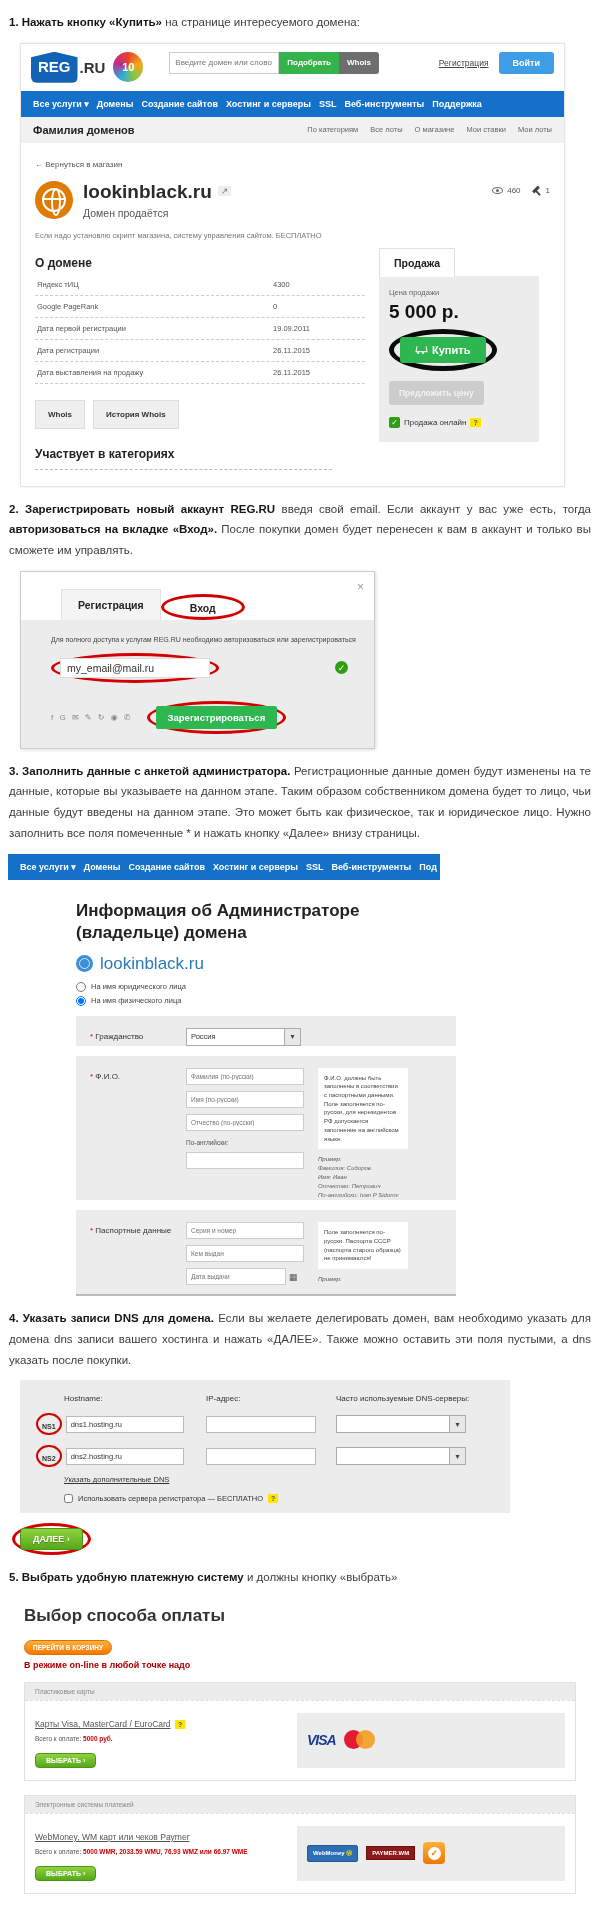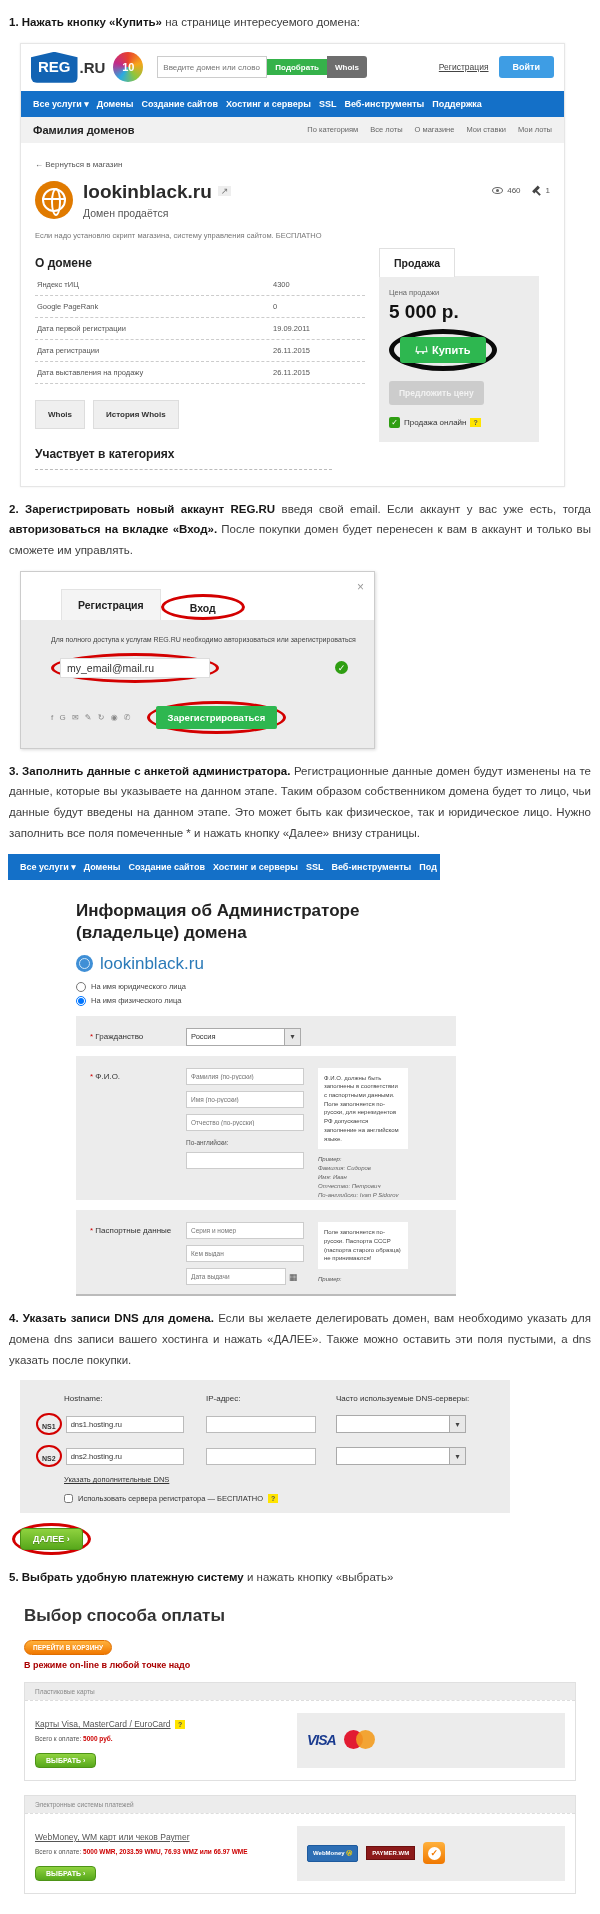--- a/index.html
+++ b/index.html
@@ -8,30 +8,30 @@
 
   
   .step { font-size:11.5px; color:#3d3d3d; line-height:1.8; text-align:justify; margin:12px 9px 10px 9px; }
   .step b { color:#161616; }
 
   
   .shot { margin:6px 0 6px 20px; background:#fff; }
 
   
   .s1 { width:545px; border:1px solid #e6e6e6; box-shadow:0 0 2px rgba(0,0,0,.08); }
-  .s1-hdr { display:flex; align-items:center; padding:8px 10px; gap:8px; }
+  .s1-hdr { display:flex; align-items:flex-start; padding:8px 10px; gap:20px; }
   .logo { display:flex; align-items:center; gap:2px; }
   .logo-house { background:#1263b3; color:#fff; font-weight:bold; font-size:15px; padding:6px 7px 8px 7px; border-radius:4px 4px 6px 6px; clip-path:polygon(0 18%,50% 0,100% 18%,100% 100%,0 100%); }
   .logo-ru { font-weight:bold; font-size:15px; color:#333; }
   .anniv { width:30px; height:30px; border-radius:50%; margin-left:6px;
            background:conic-gradient(#e8412c,#f7a51b,#8cc63e,#29abe2,#c12a89,#e8412c);
            color:#fff; font-weight:bold; font-size:11px; display:flex; align-items:center; justify-content:center; }
   .searchbox { display:flex; align-items:center; margin-left:6px; }
   .searchbox input { width:110px; height:22px; border:1px solid #ccc; font-size:8px; padding:0 5px; color:#999; }
-  .btn-green-sm { background:#35b24a; color:#fff; border:none; font-size:8px; font-weight:bold; height:16px; padding:0 8px; cursor:pointer; }
+  .btn-green-sm { background:#35b24a; color:#fff; border:none; font-size:8px; font-weight:bold; height:22px; padding:0 8px; cursor:pointer; }
   .btn-dark-sm { background:#6e6e6e; color:#fff; border:none; font-size:8px; font-weight:bold; height:22px; padding:0 8px; border-radius:0 3px 3px 0; cursor:pointer; }
   .s1-right { margin-left:auto; display:flex; align-items:center; gap:10px; }
   .reg-link { font-size:8.5px; color:#444; text-decoration:underline; cursor:pointer; }
   .btn-login { background:#3e9de4; color:#fff; border:none; font-size:9px; font-weight:bold; height:22px; padding:0 14px; border-radius:3px; cursor:pointer; }
 
   .bluenav { background:#1470c8; display:flex; gap:8px; padding:8px 12px; }
   .bluenav span { color:#fff; font-size:9px; font-weight:bold; white-space:nowrap; cursor:pointer; }
   .s3 .bluenav { width:432px; }
 
   .subnav { background:#f1f1f1; display:flex; align-items:center; padding:7px 12px; }
@@ -416,21 +416,21 @@
         <input type="checkbox" style="">
         <span>Использовать сервера регистратора — БЕСПЛАТНО</span>
         <span class="qb">?</span>
       </div>
     </div>
     <span class="red-oval dalee-wrap">
       <button class="btn-lime">ДАЛЕЕ ›</button>
     </span>
   </div>
 
-  <p class="step"><b>5. Выбрать удобную платежную систему</b><span> и нажать кнопку «выбрать»</span></p>
+  <p class="step"><b>5. Выбрать удобную платежную систему</b><span> и должны кнопку «выбрать»</span></p>
 
   <div class="paysec">
     <h1>Выбор способа оплаты</h1>
     <button class="btn-orange">ПЕРЕЙТИ В КОРЗИНУ</button>
     <div class="online-note">В режиме on-line в любой точке надо</div>
 
     <div class="paybox">
       <div class="paybox-hdr dots">Пластиковые карты</div>
       <div class="payrow">
         <div class="payleft">

